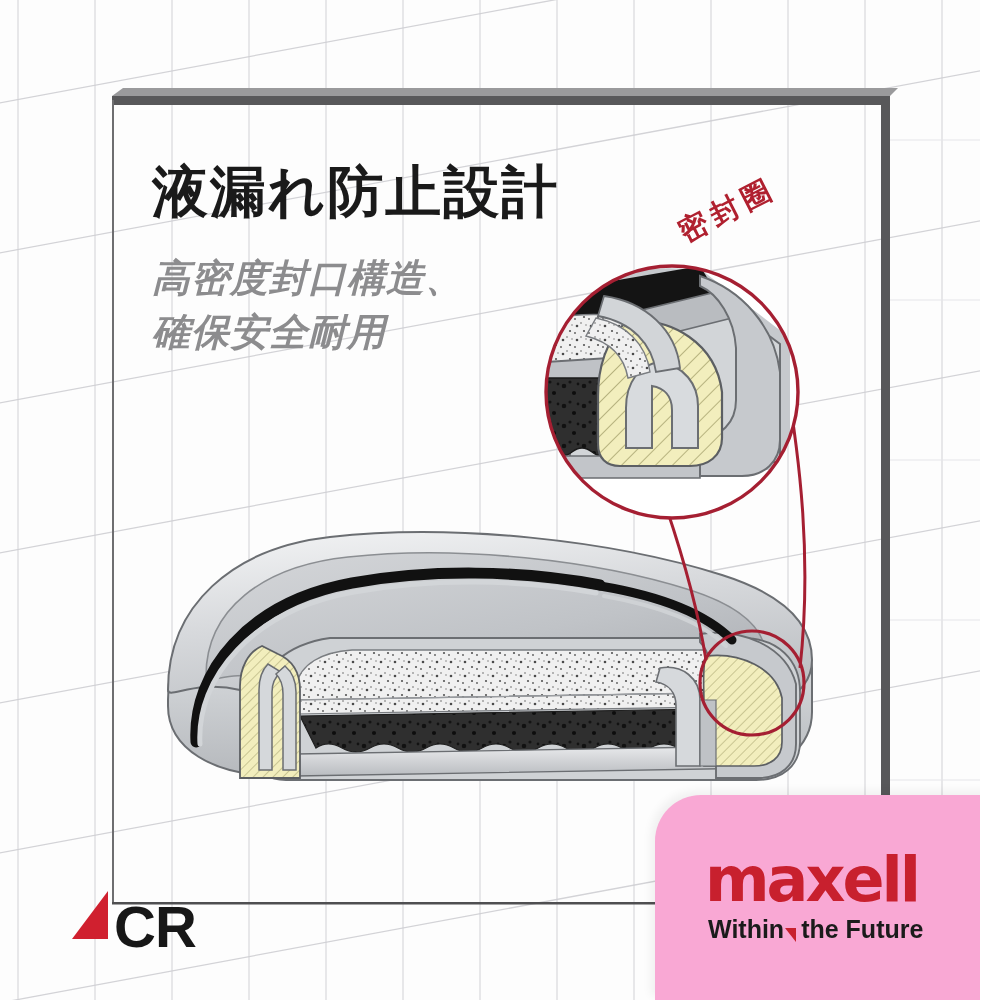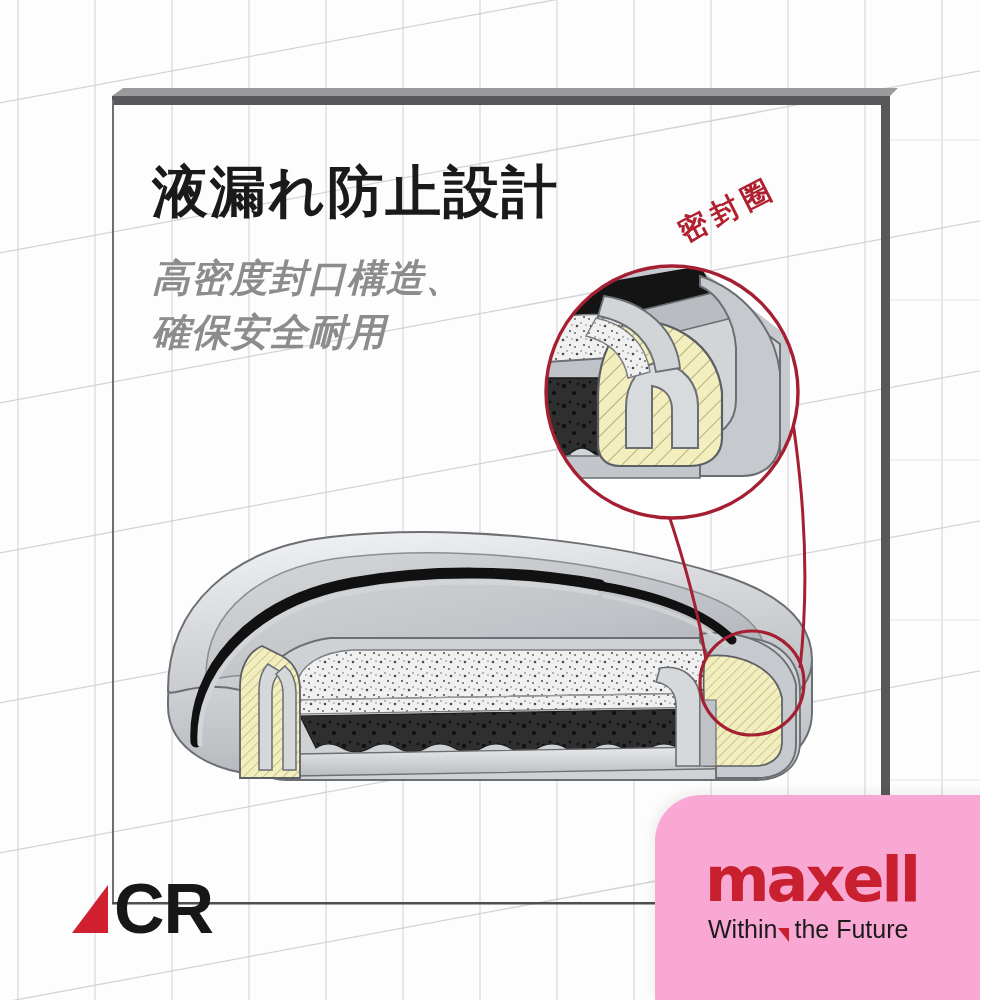--- a/index.html
+++ b/index.html
@@ -79,25 +79,26 @@
     z-index: 6;
   }
   .cr-triangle {
     width: 0;
     height: 0;
     border-left: 36px solid transparent;
     border-bottom: 48px solid #d0202f;
     margin-right: 6px;
   }
   .cr-text {
-    font-size: 70px;
+    font-size: 58px;
     font-weight: 800;
     color: #171717;
     letter-spacing: -1px;
     line-height: 1;
+    margin-top: 24px;
   }
 
   
   .maxell-panel {
     position: absolute;
     left: 655px;
     top: 795px;
     width: 345px;
     height: 205px;
     background: #f9a8d4;
@@ -114,21 +115,21 @@
     color: #c8202e;
     letter-spacing: -3px;
     font-family: "DejaVu Sans", "Liberation Sans", sans-serif;
     line-height: 1;
   }
   .maxell-tag {
     position: absolute;
     left: 53px;
     top: 122px;
     font-size: 25px;
-    font-weight: 400;
+    font-weight: 700;
     color: #1b1b1b;
     letter-spacing: 0px;
     line-height: 1;
     white-space: nowrap;
     text-align: right;
   }
   .maxell-tag .comma-tri {
     display: inline-block;
     width: 0; height: 0;
     border-left: 11px solid transparent;

